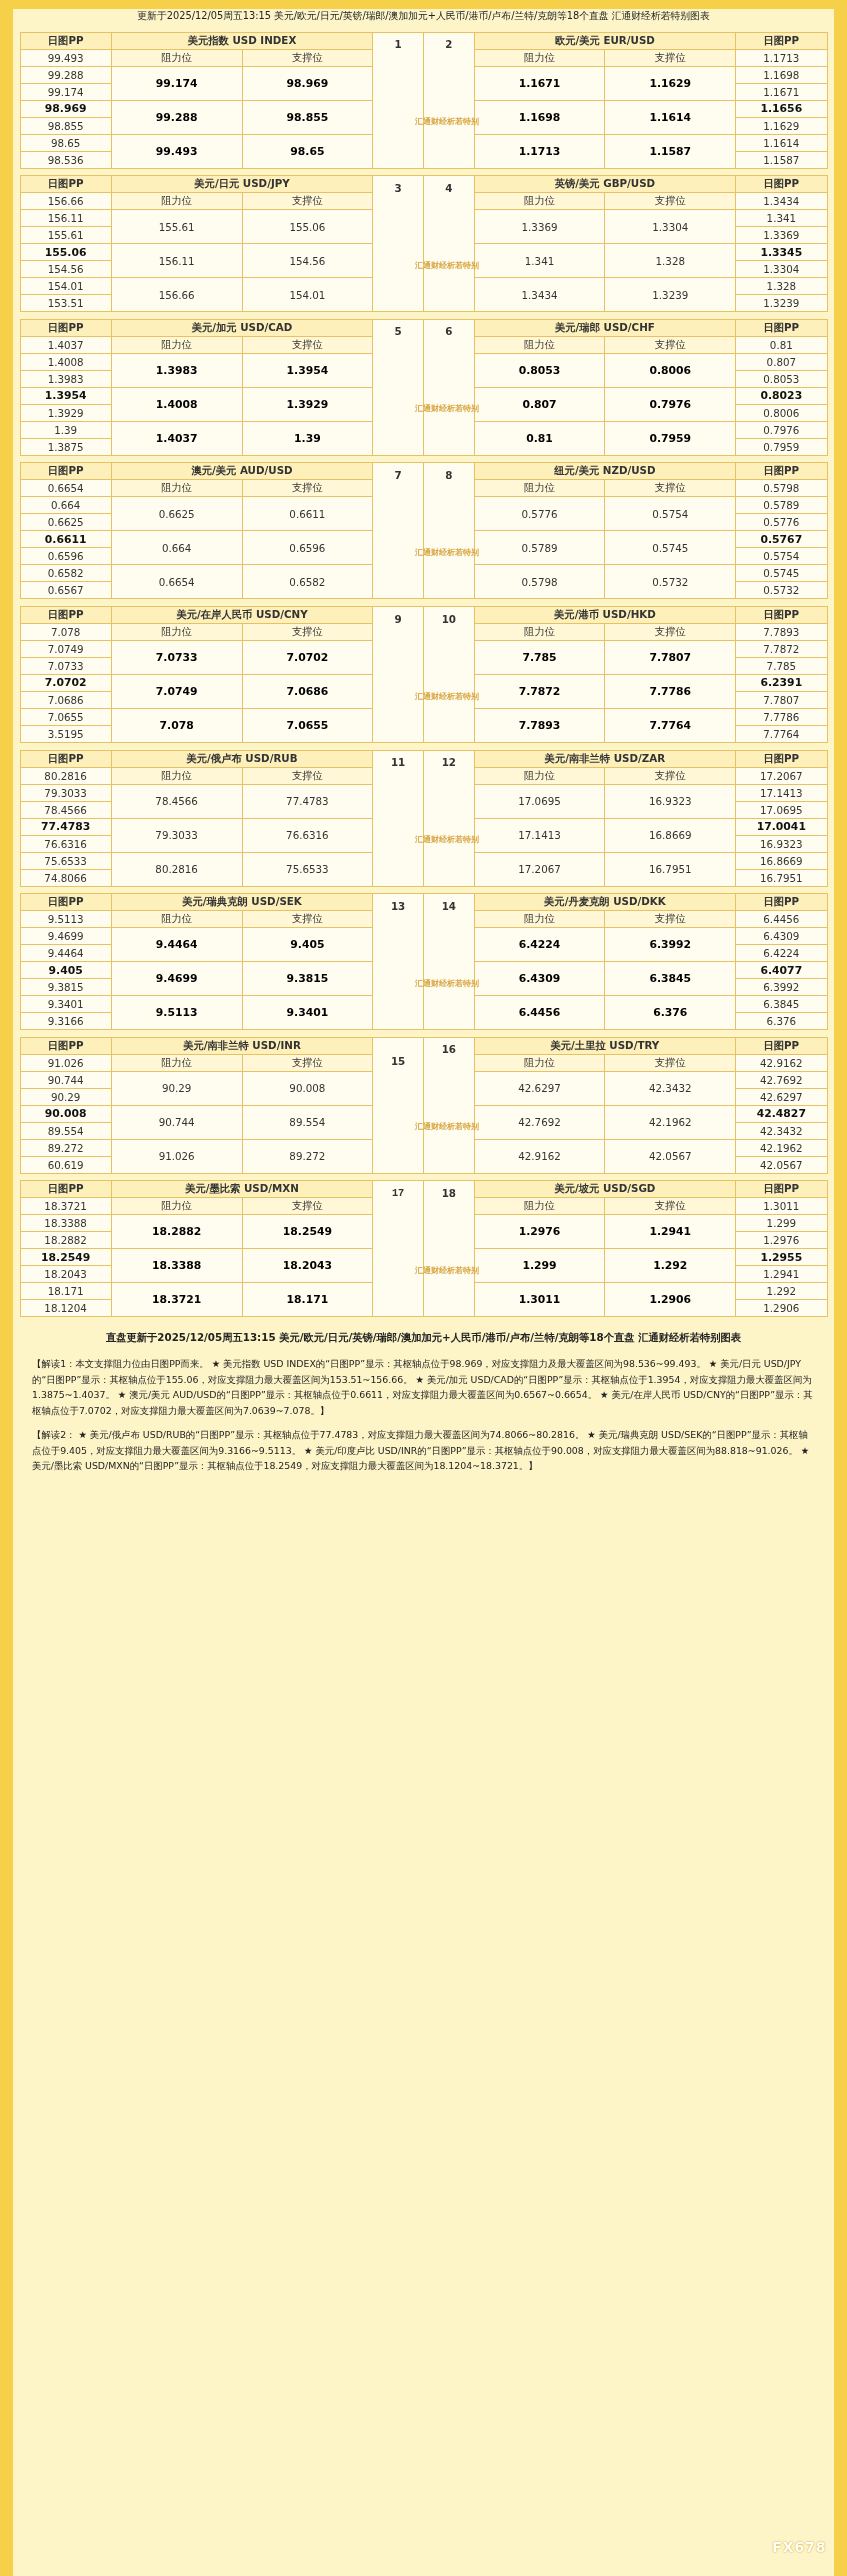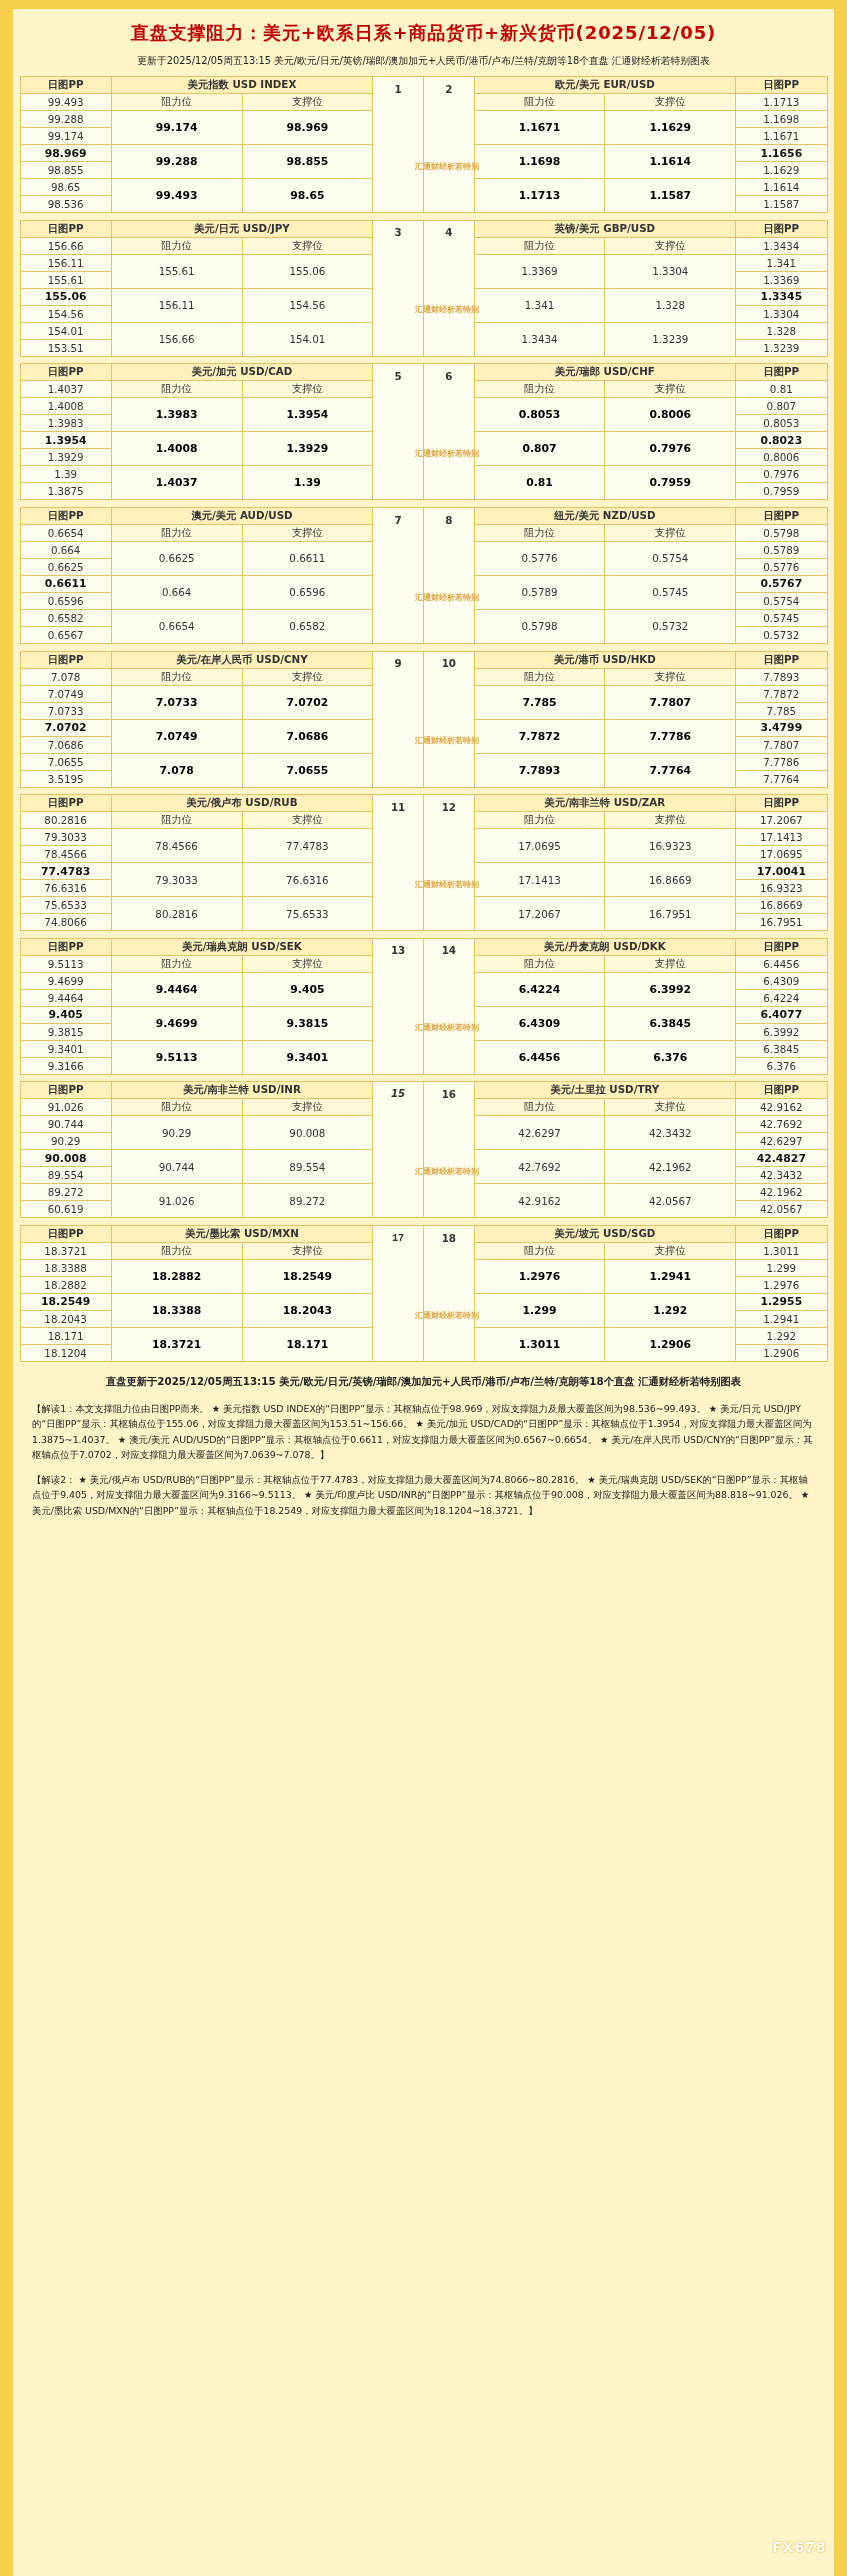--- a/index.html
+++ b/index.html
@@ -111,21 +111,20 @@
     letter-spacing:0.9px;
     text-shadow:0 0 1.9px #c69700;
   }
 </style>
 </head>
 <body>
 
 <div class="page">
   <div class="topbar"></div>
 
-  <div class="title">直盘支撑阻力：美元+欧系日系+商品货币+新兴货币(2025/12/05)</div>
   <div class="subline">更新于2025/12/05周五13:15 美元/欧元/日元/英镑/瑞郎/澳加加元+人民币/港币/卢布/兰特/克朗等18个直盘  汇通财经析若特别图表</div>
 
   <div id="blocks-container">
       <table class="pair-table">
         <colgroup>
           <col style="width:81px">
           <col style="width:116px">
           <col style="width:116px">
           <col style="width:45px">
           <col style="width:45px">
@@ -425,21 +424,21 @@
           <tr>
             <td class="lvl">7.0733</td>
             <td class="lvl">7.785</td>
           </tr>
           <tr>
             <td class="lvl bold">7.0702</td>
             <td class="val bold" rowspan="2">7.0749</td>
             <td class="val bold" rowspan="2">7.0686</td>
             <td class="val bold" rowspan="2">7.7872</td>
             <td class="val bold" rowspan="2">7.7786</td>
-            <td class="lvl bold">3.4799</td>
+            <td class="lvl bold">6.2391</td>
           </tr>
           <tr>
             <td class="lvl">7.0686</td>
             <td class="lvl">7.7807</td>
           </tr>
           <tr>
             <td class="lvl">7.0655</td>
             <td class="val bold" rowspan="2">7.078</td>
             <td class="val bold" rowspan="2">7.0655</td>
             <td class="val bold" rowspan="2">7.7893</td>
@@ -592,21 +591,21 @@
           <col style="width:45px">
           <col style="width:45px">
           <col style="width:116px">
           <col style="width:116px">
           <col style="width:81px">
         </colgroup>
         <tbody>
           <tr>
             <td class="hdr-pp">日图PP</td>
             <td class="hdr" colspan="2">美元/南非兰特  USD/INR</td>
-            <td class="num" rowspan="8" style="vertical-align: top; padding-top: 5px; font-style: italic;">15</td>
+            <td class="num" rowspan="8" style="vertical-align: top; padding-top: 17px;">15</td>
             <td class="num" rowspan="8" style="vertical-align: top; padding-top: 5.6px;">16<div class="wm" style="margin-top: 67px; margin-left: -24px; width: 94px;">汇通财经析若特别</div></td>
             <td class="hdr" colspan="2">美元/土里拉  USD/TRY</td>
             <td class="hdr-pp">日图PP</td>
           </tr>
           <tr>
             <td class="lvl">91.026</td>
             <td class="subhdr">阻力位</td>
             <td class="subhdr">支撑位</td>
             <td class="subhdr">阻力位</td>
             <td class="subhdr">支撑位</td>

